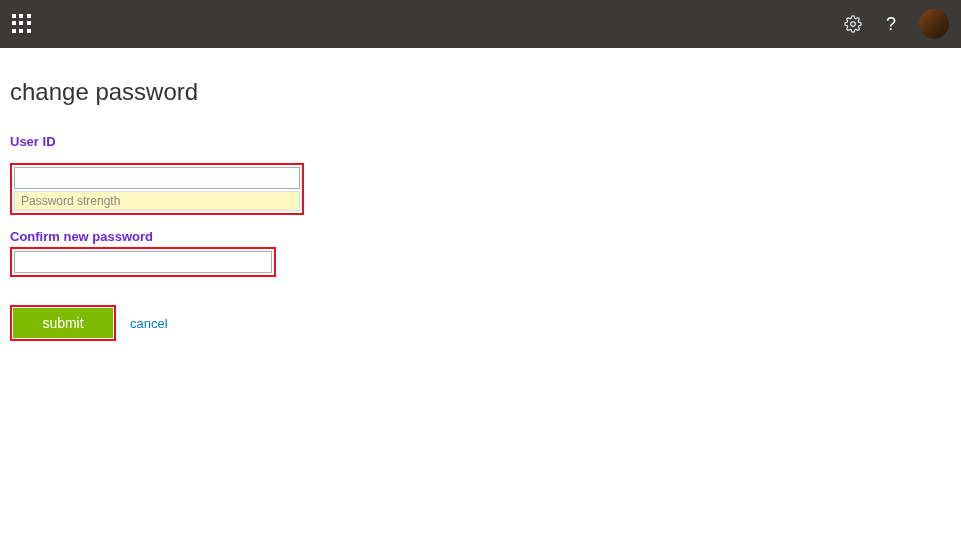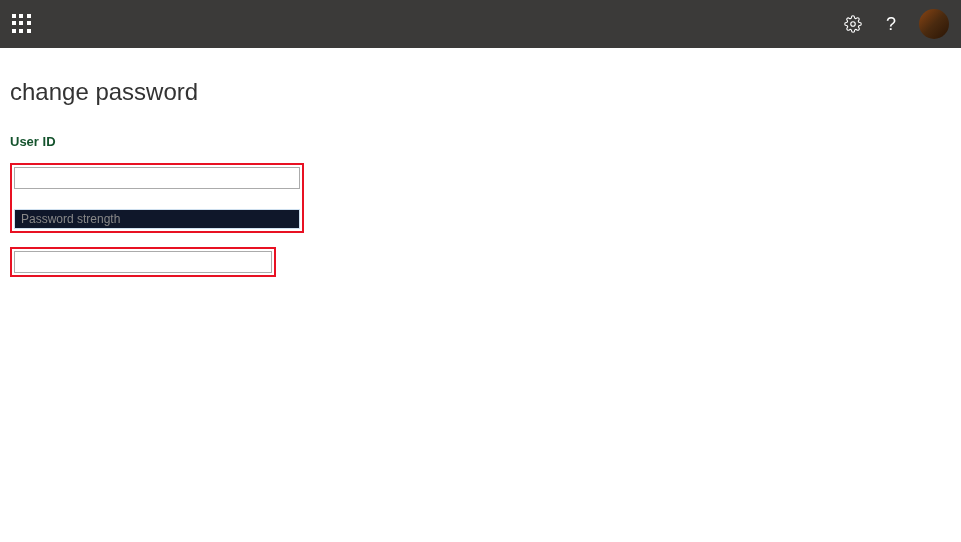--- a/index.html
+++ b/index.html
@@ -87,21 +87,21 @@
       line-height: 1.4;
       max-width: 300px;
       margin-bottom: 28px;
     }
     .field-group {
       margin-bottom: 14px;
     }
     .field-label {
       font-weight: 600;
       font-size: 13px;
-      color: #14532d;
+      color: #6d28d9;
       margin-bottom: 3px;
       display: block;
     }
     .field-value {
       color: #666;
       font-size: 13px;
     }
     .highlight-box-tight {
       border: 2px solid #e81123;
       display: inline-block;
@@ -120,25 +120,25 @@
     }
     .new-password-group {
       border: 2px solid #e81123;
       display: inline-block;
       padding: 2px;
     }
     .strength-bar {
       width: 286px;
       height: 20px;
       border: 1px solid #cfe0ef;
-      background: #0f172a;
+      background: #fef9c3;
       color: #888;
       font-size: 12px;
       padding: 2px 6px;
-      margin-top: 20px;
+      margin-top: 2px;
     }
     .confirm-wrap {
       border: 2px solid #e81123;
       display: inline-block;
       padding: 2px;
     }
     .button-row {
       margin-top: 28px;
       display: flex;
       align-items: center;
@@ -204,18 +204,25 @@
 
 
   <div class="field-group">
     <div class="new-password-group">
       <input type="password" class="password-input" style="width: 286px;" value="">
       <div class="strength-bar">Password strength</div>
     </div>
   </div>
 
   <div class="field-group">
+    <span class="field-label">Confirm new password</span>
     <div class="confirm-wrap">
       <input type="password" class="password-input" style="width: 258px;" value="">
     </div>
   </div>
 
+  <div class="button-row">
+    <div class="submit-wrap">
+      <button class="submit-btn">submit</button>
+    </div>
+    <a class="cancel-link">cancel</a>
+  </div>
 </div>
 
 </body></html>

